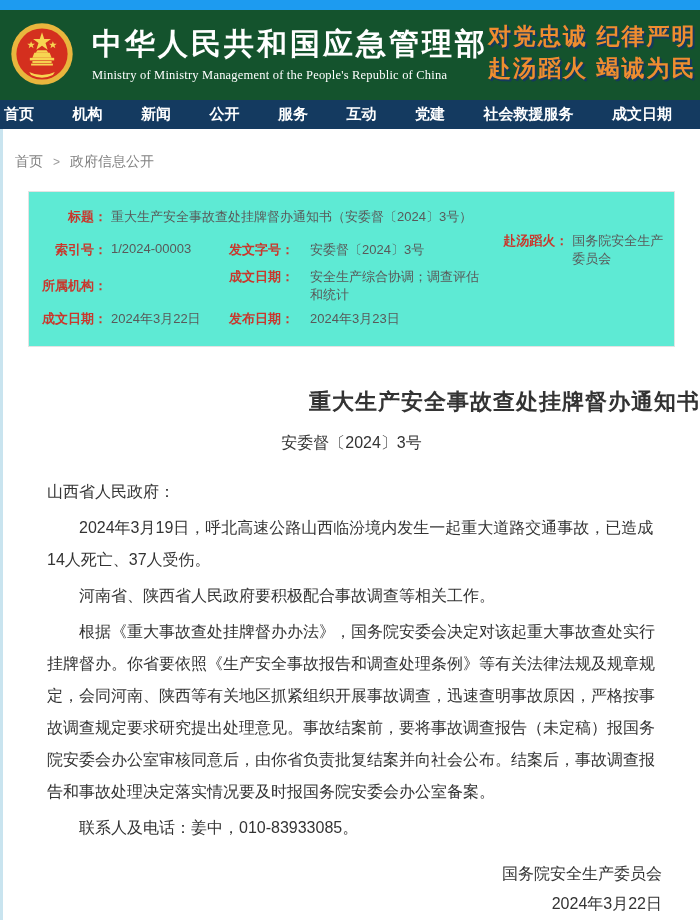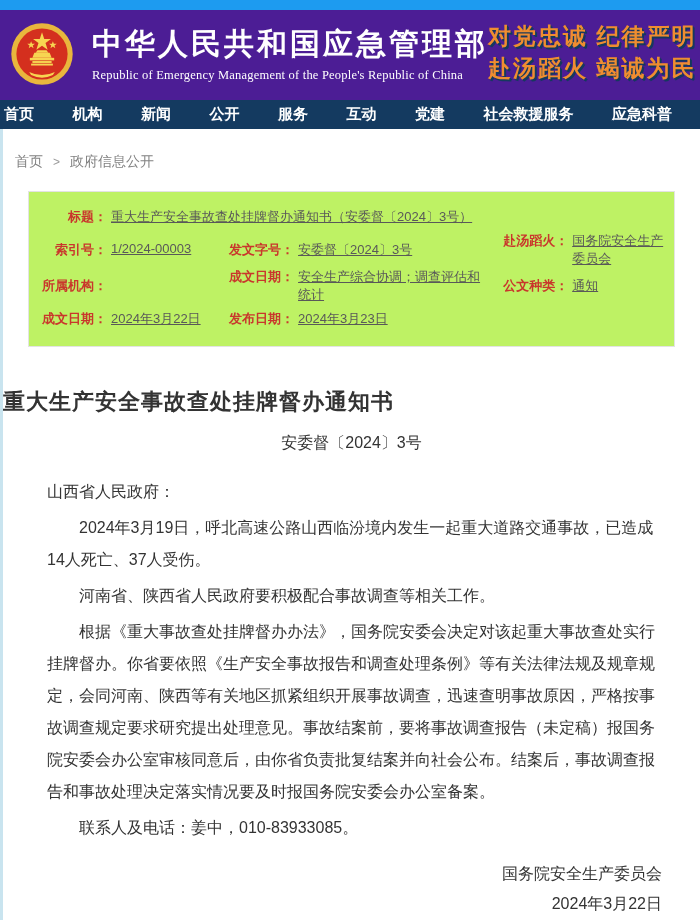--- a/index.html
+++ b/index.html
@@ -7,21 +7,21 @@
   body {
     width: 700px; height: 920px;
     background: #ffffff;
     font-family: "Liberation Sans", "DejaVu Sans", sans-serif;
     overflow: hidden;
   }
 
   
   .site-header {
     height: 100px;
-    background: #4c1d95;
+    background: #14532d;
     border-top: 10px solid #1d9bf0;
     display: flex;
     align-items: center;
     padding: 0 8px 0 10px;
   }
   .emblem { width: 64px; height: 64px; flex: 0 0 64px; margin-right: 18px; margin-top: -2px; }
   .title-block { color: #ffffff; }
   .cn-title {
     font-size: 30px; font-weight: bold; letter-spacing: 3px;
     line-height: 32px; white-space: nowrap;
@@ -62,37 +62,37 @@
     display: flex; align-items: center; gap: 10px;
   }
   .crumb { cursor: pointer; }
   .crumb-sep { font-size: 12px; color: #9a9a9a; }
 
   
   .info-box {
     margin: 20px 25px 0 25px;
     border: 1px solid #e3e3e3;
     padding: 10px 0 12px 0;
-    background: #bef264;
+    background: #5eead4;
   }
   .info-row { display: flex; min-height: 30px; align-items: center; font-size: 13px; }
   .cell { display: flex; align-items: flex-start; }
   .cell .lbl {
     width: 78px; flex: 0 0 78px; text-align: right;
     color: #c9372c; font-weight: bold; white-space: nowrap;
   }
-  .cell .val { color: #595959; padding-left: 4px; text-decoration: underline; }
+  .cell .val { color: #595959; padding-left: 4px; }
   .c1 { width: 29%; }
-  .c2 { width: 42.5%; }
+  .c2 { width: 42.5%; gap: 12px; }
   .c3 { width: 28.5%; }
   .cfull { width: 100%; }
 
   
   .doc-title {
-    text-align: left; font-size: 22px; font-weight: bold;
+    text-align: right; font-size: 22px; font-weight: bold;
     color: #333333; margin-top: 40px; letter-spacing: 1px;
   }
   .doc-number { text-align: center; font-size: 16px; color: #333333; margin-top: 16px; }
   .doc-body {
     margin: 22px 40px 0 40px;
     font-size: 16px; line-height: 32px; color: #333333;
   }
   .doc-body p { margin: 4px; text-indent: 2em; }
   .doc-body p.salutation { text-indent: 0; }
   .signature-block {
@@ -113,38 +113,38 @@
     <polygon fill="#f7d551" points="67,30 68.5,34 73,34 69.5,36.8 70.8,41 67,38.4 63.2,41 64.5,36.8 61,34 65.5,34"></polygon>
     <rect x="31" y="56" width="38" height="4" fill="#f7d551"></rect>
     <rect x="35" y="61" width="30" height="3" fill="#f7d551"></rect>
     <rect x="33" y="65" width="34" height="3" fill="#f7d551"></rect>
     <path d="M35 56 L38 48 L62 48 L65 56 Z" fill="#f7d551"></path>
     <path d="M40 48 L43 44 L57 44 L60 48 Z" fill="#f7d551"></path>
     <path d="M30 78 q20 10 40 0 l-3 5 q-17 8 -34 0 Z" fill="#f7d551"></path>
   </svg>
   <div class="title-block">
     <div class="cn-title">中华人民共和国应急管理部</div>
-    <div class="en-title">Republic of Emergency Management of the People's Republic of China</div>
+    <div class="en-title">Ministry of Ministry Management of the People's Republic of China</div>
   </div>
   <div class="slogan">
     <div>对党忠诚 纪律严明</div>
     <div>赴汤蹈火 竭诚为民</div>
   </div>
 </div>
 
 <div class="main-nav">
   <div class="nav-item">首页</div>
   <div class="nav-item">机构</div>
   <div class="nav-item">新闻</div>
   <div class="nav-item">公开</div>
   <div class="nav-item">服务</div>
   <div class="nav-item">互动</div>
   <div class="nav-item">党建</div>
   <div class="nav-item">社会救援服务</div>
-  <div class="nav-item">应急科普</div>
+  <div class="nav-item">成文日期</div>
 </div>
 
 <div class="content">
 
   <div class="breadcrumb">
     <span class="crumb">首页</span>
     <span class="crumb-sep">&gt;</span>
     <span class="crumb">政府信息公开</span>
   </div>
 
@@ -169,24 +169,20 @@
         <span class="val">国务院安全生产委员会</span>
       </div>
     </div>
     <div class="info-row">
       <div class="cell c1">
         <span class="lbl">所属机构：</span>
       </div>
       <div class="cell c2">
         <span class="lbl">成文日期：</span>
         <span class="val">安全生产综合协调；调查评估和统计</span>
-      </div>
-      <div class="cell c3">
-        <span class="lbl">公文种类：</span>
-        <span class="val">通知</span>
       </div>
     </div>
     <div class="info-row">
       <div class="cell c1">
         <span class="lbl">成文日期：</span>
         <span class="val">2024年3月22日</span>
       </div>
       <div class="cell c2">
         <span class="lbl">发布日期：</span>
         <span class="val">2024年3月23日</span>

